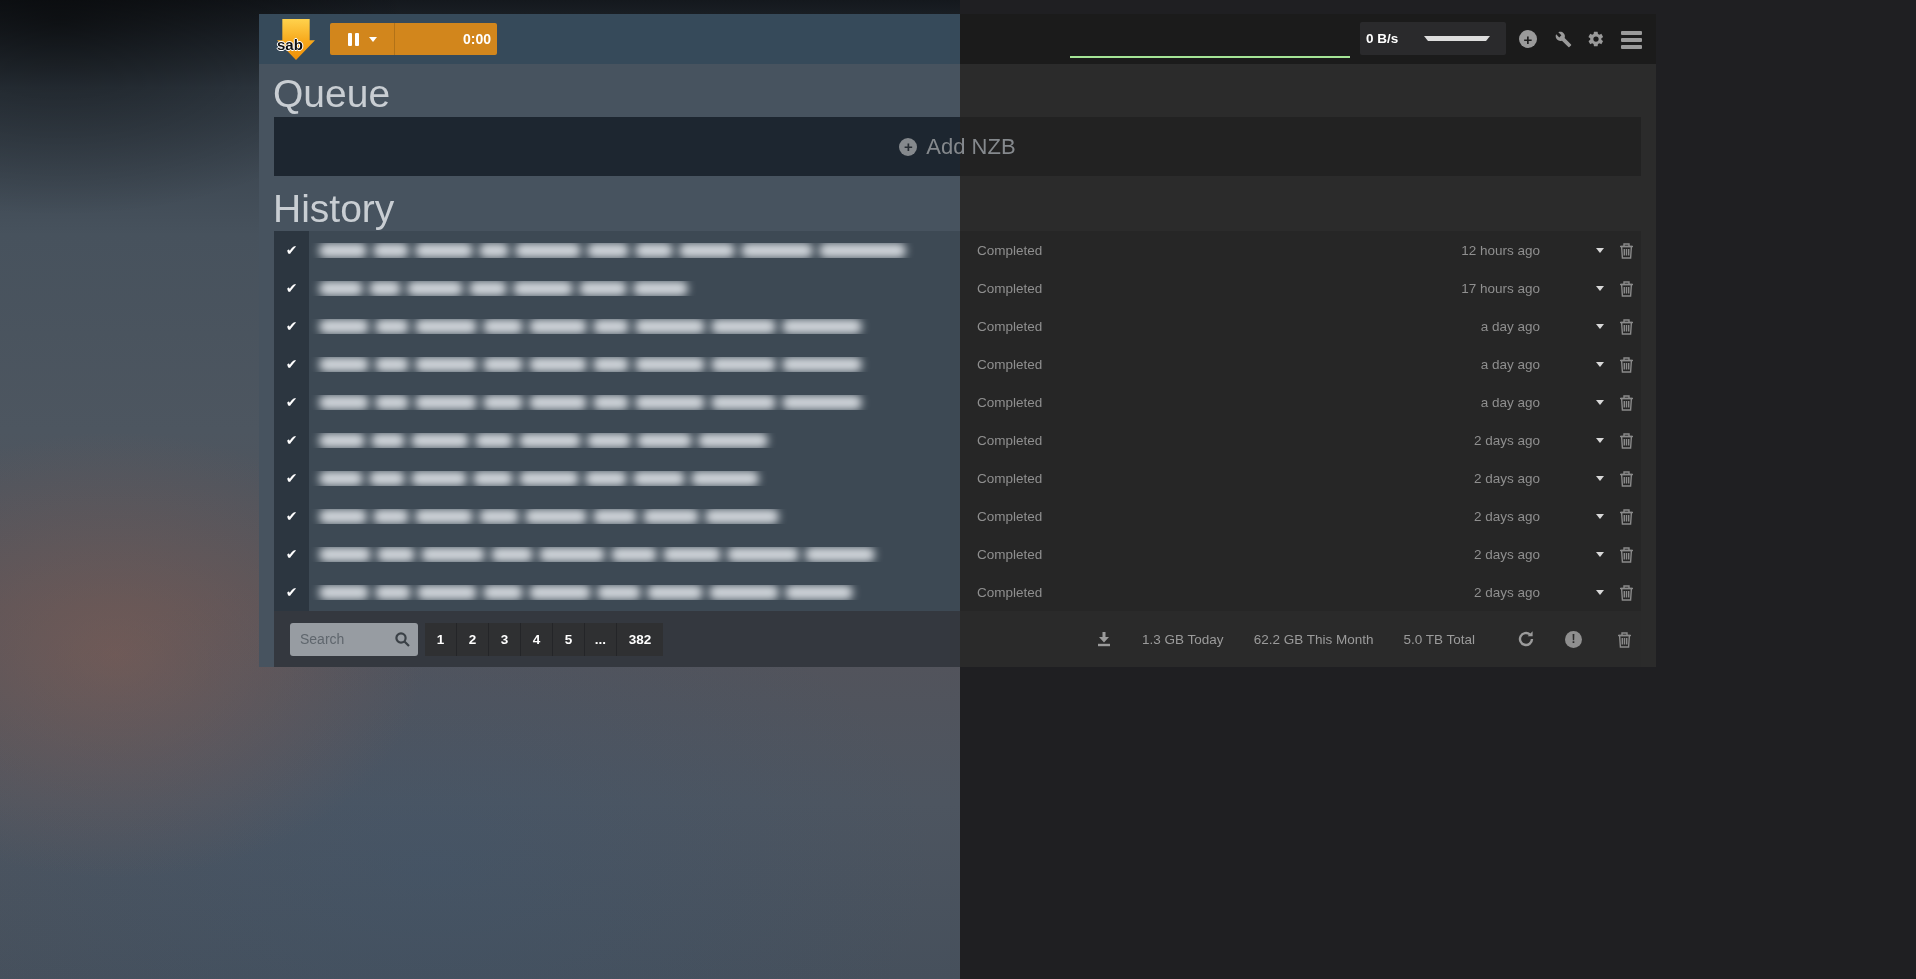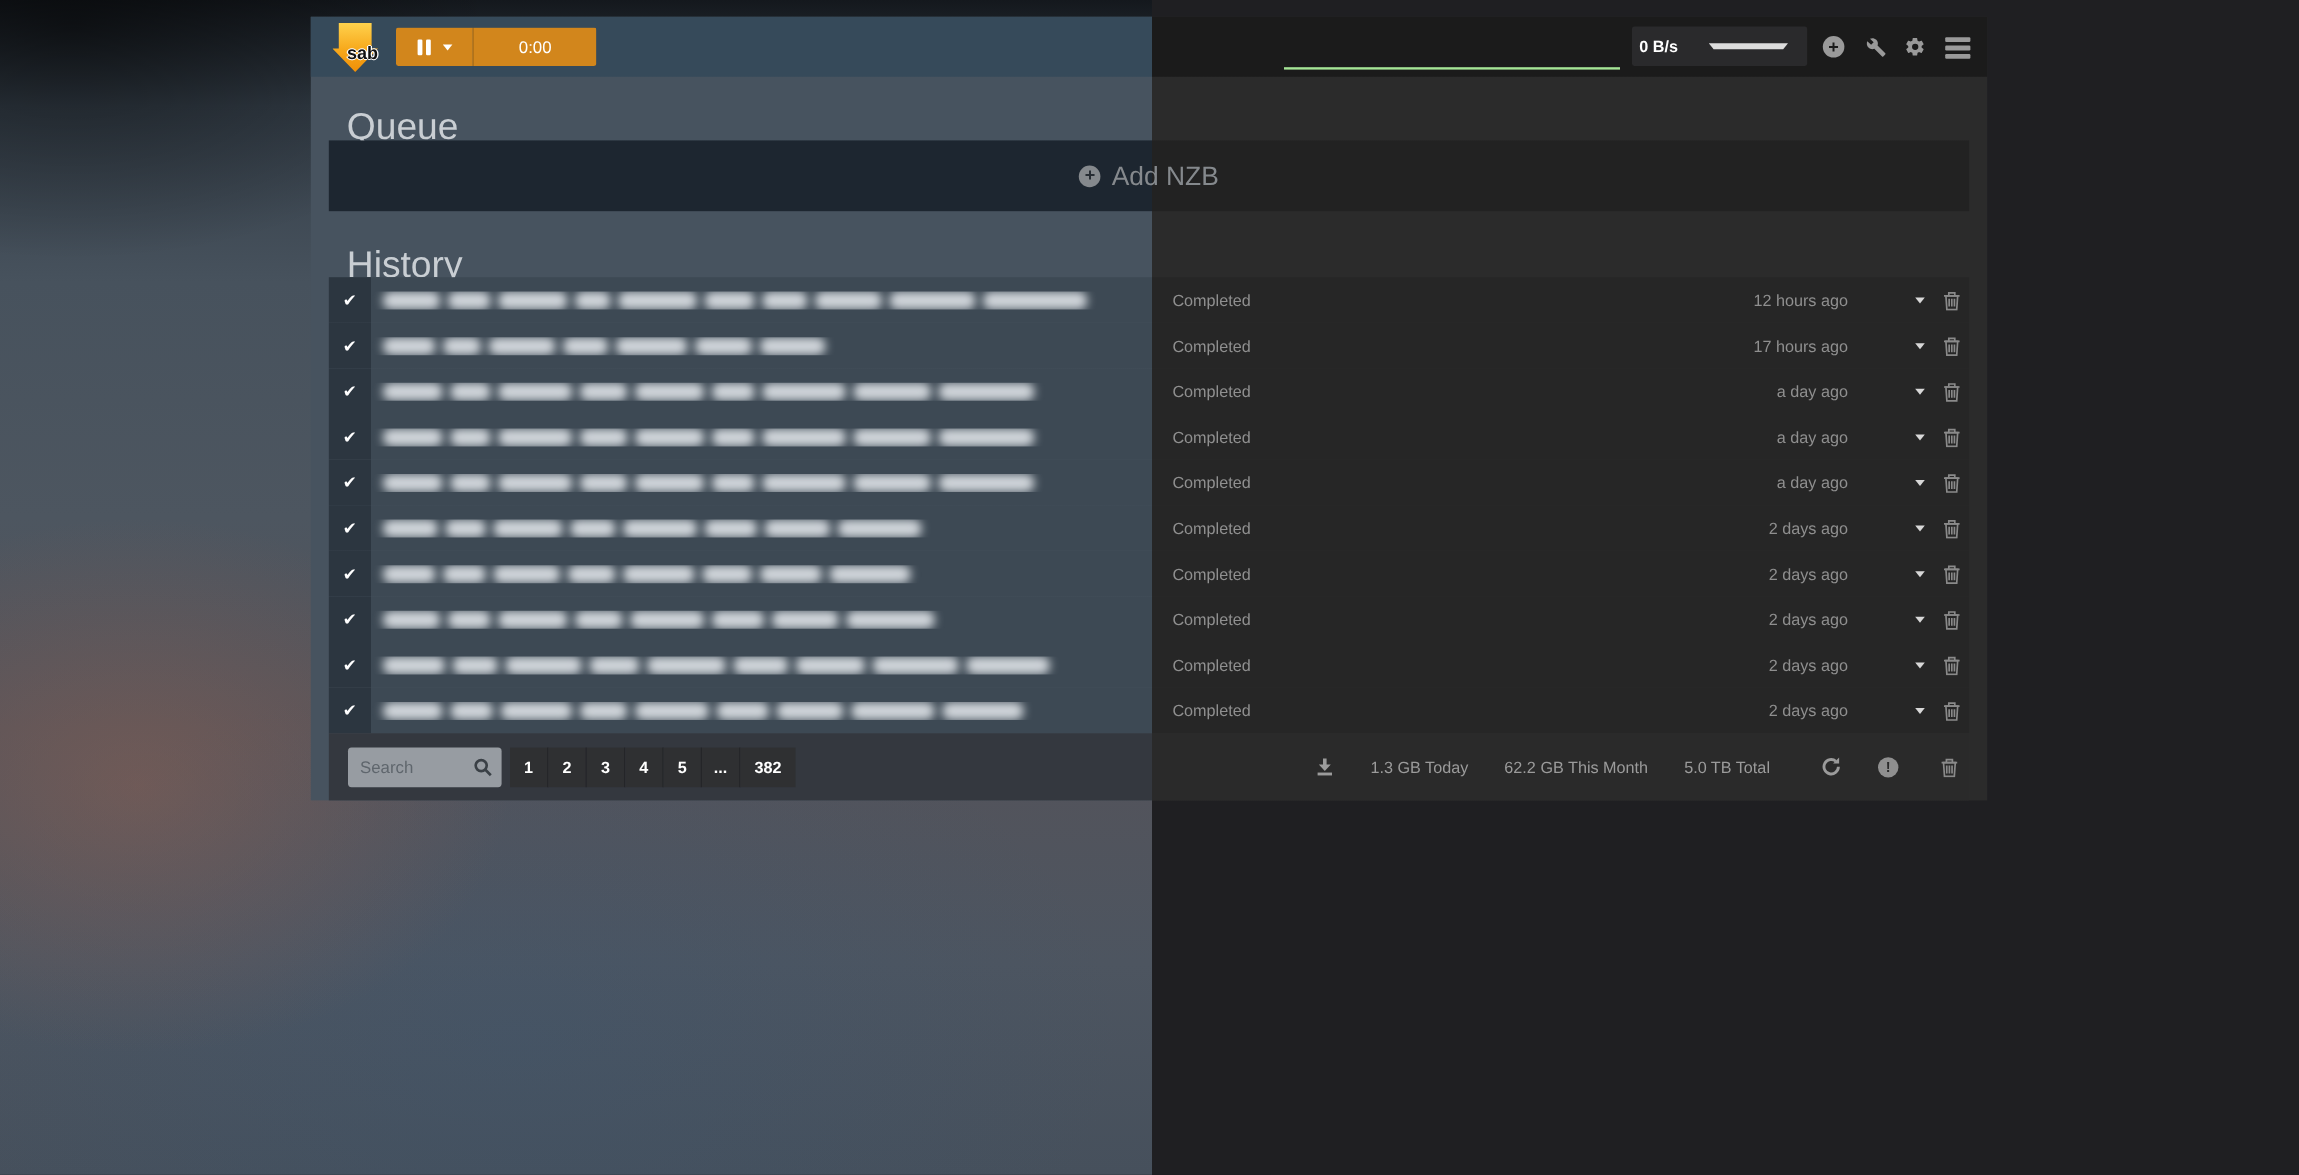--- a/index.html
+++ b/index.html
@@ -18,48 +18,48 @@
     background:linear-gradient(90deg,#47535f 0,#47535f 701px,#2b2b2b 701px);}
   .band{position:absolute;left:0;width:1397px;}
 
   
   .navbar{top:0;height:50px;background:linear-gradient(90deg,#364a5a 0,#364a5a 701px,#1b1b1b 701px);}
   .logo{position:absolute;left:18px;top:5px;width:38px;height:41px;}
   .logo .arrow{position:absolute;inset:0;
     background:linear-gradient(180deg,#ffd24d 0%,#f7a81b 55%,#ef8f07 100%);
     clip-path:polygon(14% 0,86% 0,86% 52%,100% 52%,50% 100%,0 52%,14% 52%);
     box-shadow:0 0 0 2px rgba(20,20,20,0.55);}
-  .logo .txt{position:absolute;left:0;right:0;top:17px;text-align:right;
+  .logo .txt{position:absolute;left:0;right:0;top:17px;text-align:left;
     font-size:15px;font-weight:bold;color:#111;letter-spacing:0px;
     text-shadow:-1px 0 #fff,1px 0 #fff,0 -1px #fff,0 1px #fff;}
   .pause-group{position:absolute;left:71px;top:9px;height:32px;display:flex;
     border-radius:2px;overflow:hidden;}
   .pause-btn{width:64px;background:#d2861c;border:none;display:flex;align-items:center;
     justify-content:center;gap:10px;cursor:pointer;}
   .pause-bars{display:flex;gap:3px;}
   .pause-bars i{display:block;width:4px;height:13px;background:#fff;border-radius:1px;}
   .caret{width:0;height:0;border-left:4.5px solid transparent;border-right:4.5px solid transparent;
     border-top:5px solid #fff;}
   .timer-btn{width:103px;background:#d2861c;border:none;border-left:1px solid rgba(0,0,0,0.15);
-    color:#fff;font-weight:normal;font-size:14px;font-family:"Liberation Sans",sans-serif;cursor:pointer;}
+    color:#fff;font-weight:bold;font-size:14px;font-family:"Liberation Sans",sans-serif;cursor:pointer;text-align:right;}
   .nzb-url{position:absolute;left:811px;top:14px;width:276px;height:26px;background:transparent;
     border:none;border-bottom:2px solid #a5e596;outline:none;color:#ddd;font-size:13px;}
   .speed-btn{position:absolute;left:1101px;top:8px;width:146px;height:33px;background:#2a2a2c;
     border:none;border-radius:2px;color:#fff;font-weight:bold;font-size:13.5px;
     font-family:"Liberation Sans",sans-serif;display:flex;align-items:center;cursor:pointer;}
   .speed-btn span{flex:1;text-align:left;}
   .speed-btn .caret{margin-right:10px;border-top-color:#ddd;}
   .nav-icon{position:absolute;top:16px;color:#9a9a9a;}
   .plus-circle{width:18px;height:18px;border-radius:50%;background:#9a9a9a;color:#1b1b1b;
     display:flex;align-items:center;justify-content:center;font-weight:bold;font-size:15px;line-height:1;}
   .burger{display:flex;flex-direction:column;gap:3.5px;width:21px;}
   .burger i{display:block;height:3.5px;background:#9a9a9a;border-radius:1px;}
 
   
-  .sec-title{position:absolute;color:#c9ced3;font-size:31px;font-weight:400;left:14px;margin:16px;}
+  .sec-title{position:absolute;color:#c9ced3;font-size:39px;font-weight:400;left:14px;margin:0;}
   .queue-title{top:58px;}
   .hist-title{top:173px;}
 
   
   .stats-line{position:absolute;top:66px;right:16px;display:flex;align-items:center;gap:8px;
     color:#9b9b9b;font-size:13.5px;height:26px;}
   .gap{width:8px;}
   .circle-dot{width:13px;height:13px;border:2px solid #9a9a9a;border-radius:50%;position:relative;box-sizing:border-box;}
   .circle-dot::after{content:"";position:absolute;left:2.2px;top:2.2px;width:4.6px;height:4.6px;
     border-radius:50%;background:#9a9a9a;}

